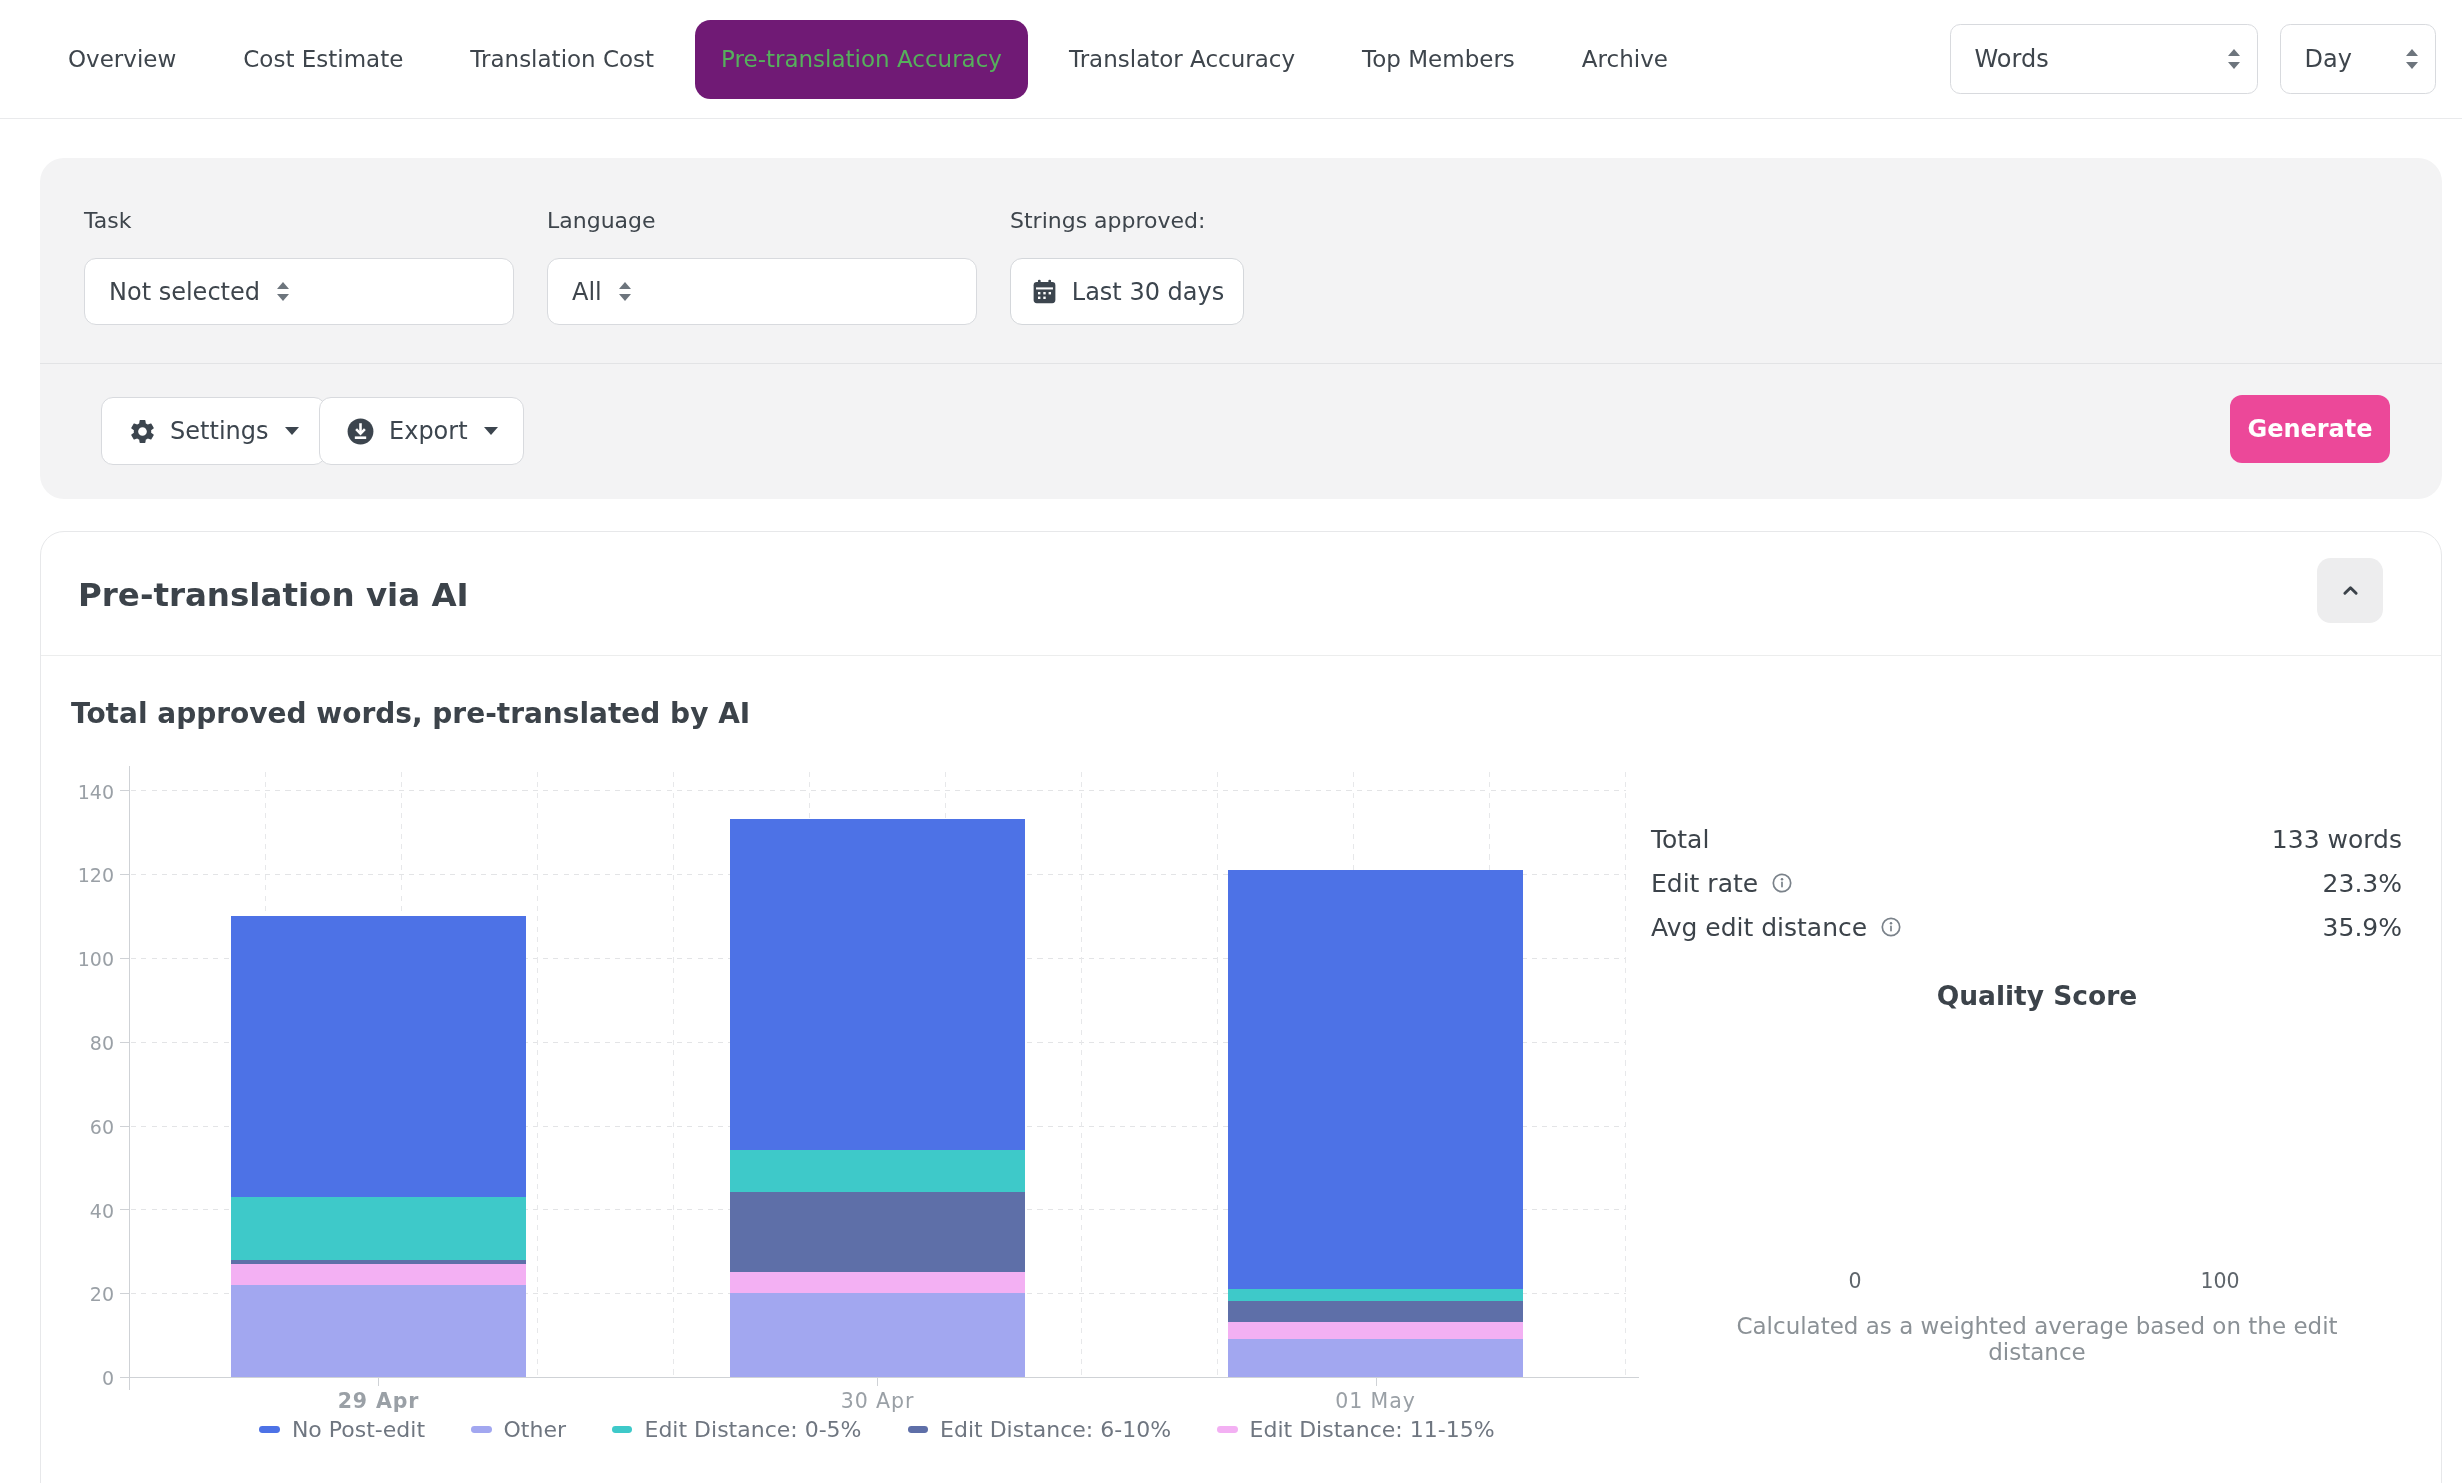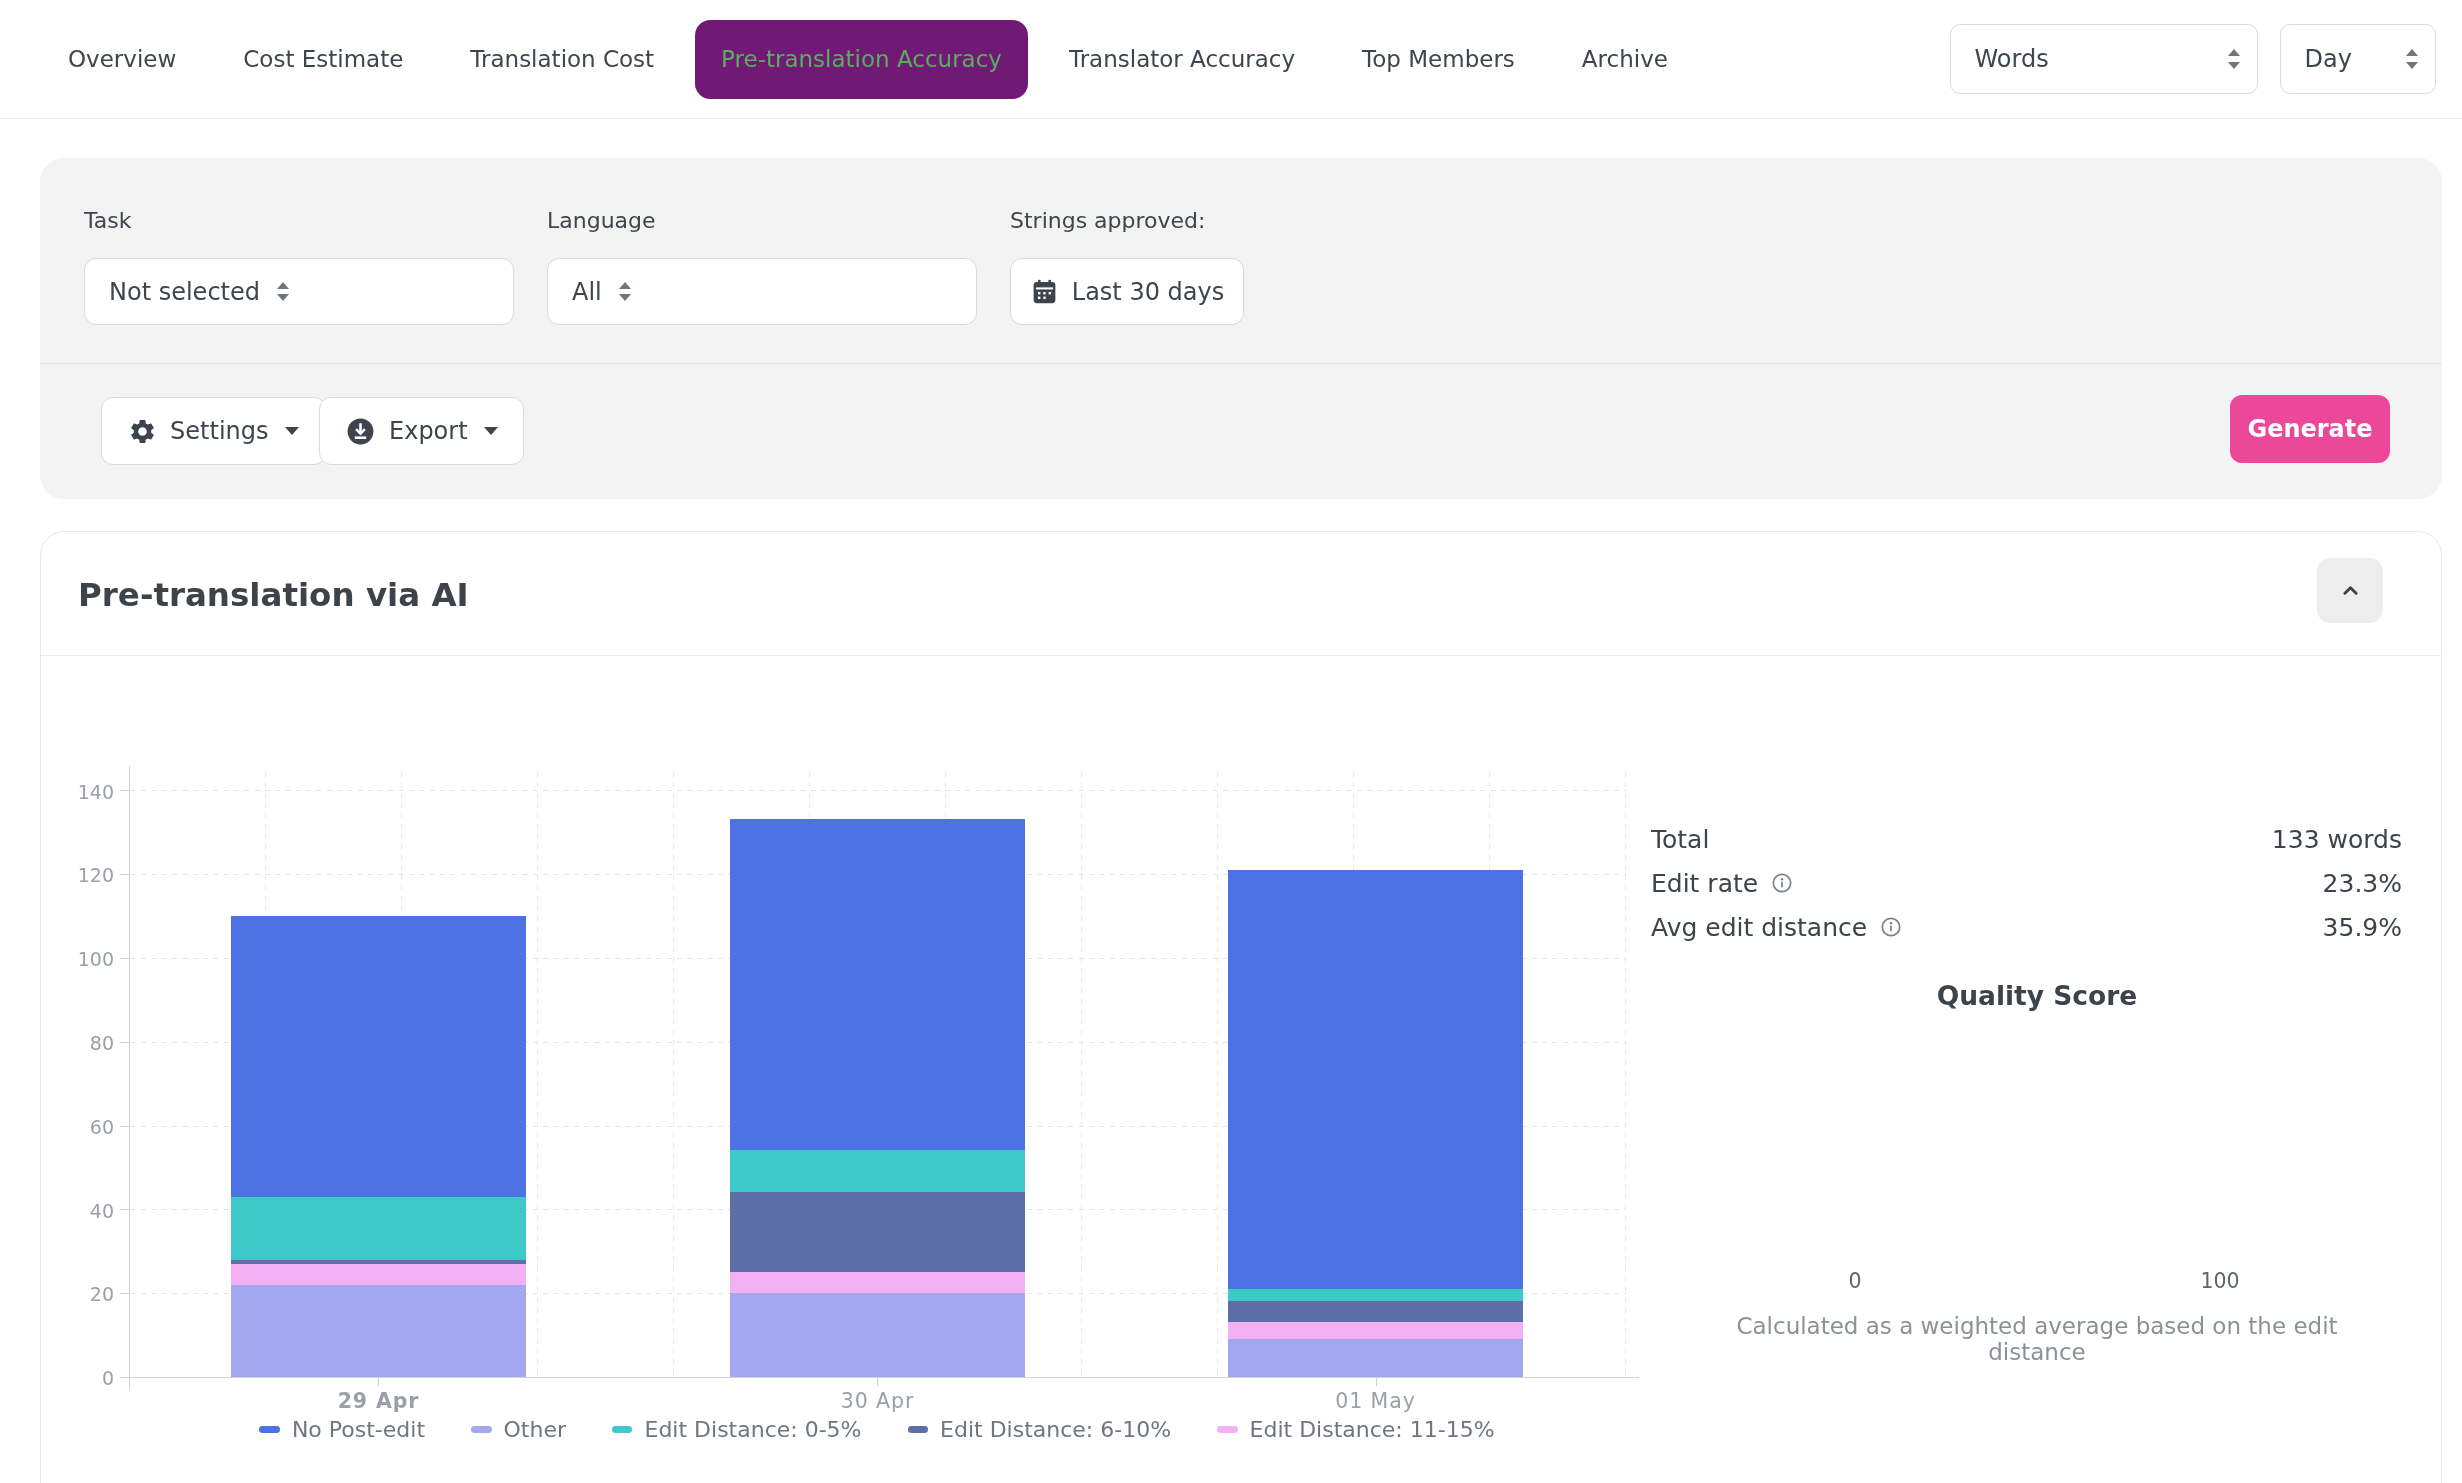--- a/index.html
+++ b/index.html
@@ -232,20 +232,21 @@
   <div class="card-title">Pre-translation via AI</div>
   <div class="collapse-btn">
     <span>
       <svg width="27" height="27" viewBox="0 0 24 24" fill="none">
         <path d="M7 14.5 L12 9.5 L17 14.5" stroke="#3c434a" stroke-width="2.6" stroke-linecap="round" stroke-linejoin="round"></path>
       </svg>
     </span>
   </div>
   <div class="header-divider"></div>
 
+  <div class="chart-title">Total approved words, pre-translated by AI</div>
 
   <div class="plot">
     <div class="axis-y"></div>
     <div class="baseline"></div>
   <div class="ytick" style="bottom: 0px;"></div>
       <div class="ylabel" style="bottom: -11px;">0</div>
       <div class="hgrid" style="bottom: 84px;"></div>
       <div class="ytick" style="bottom: 84px;"></div>
       <div class="ylabel" style="bottom: 73px;">20</div>
       <div class="hgrid" style="bottom: 168px;"></div>

